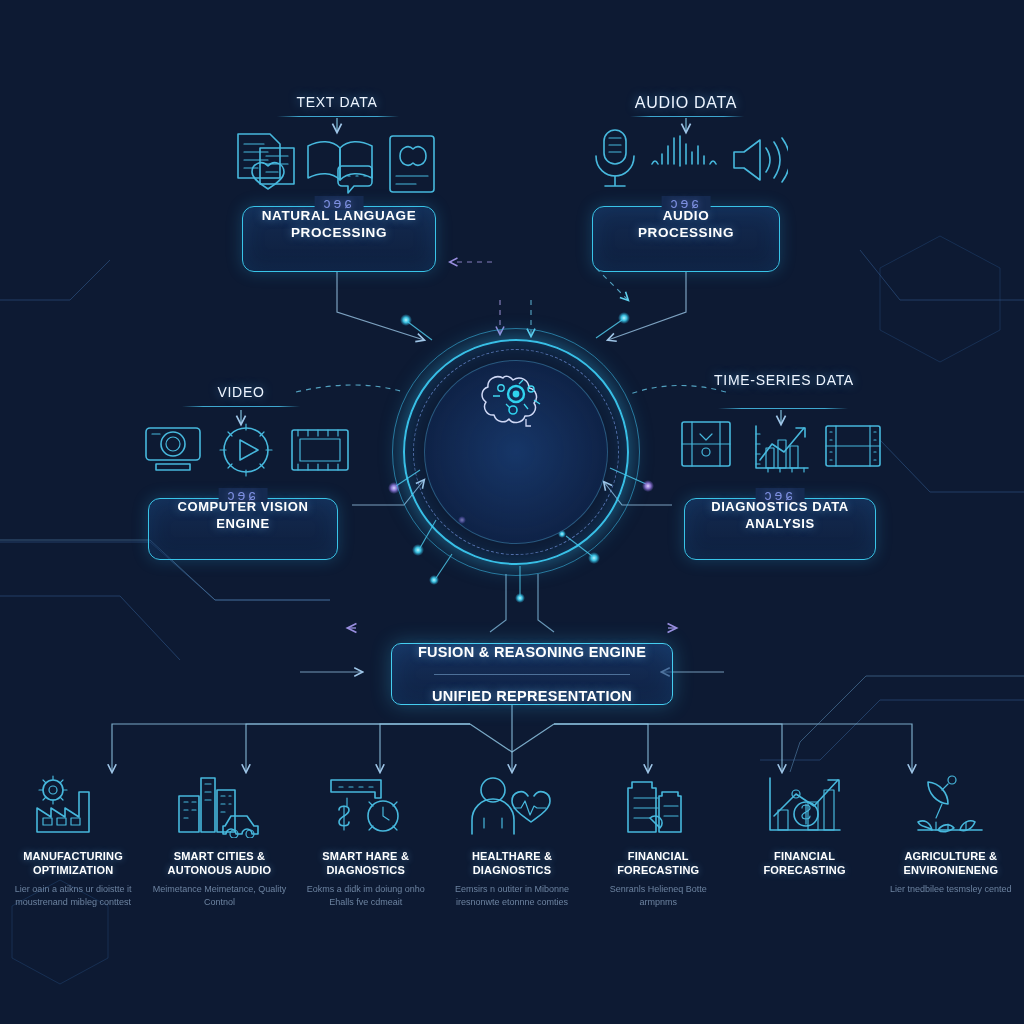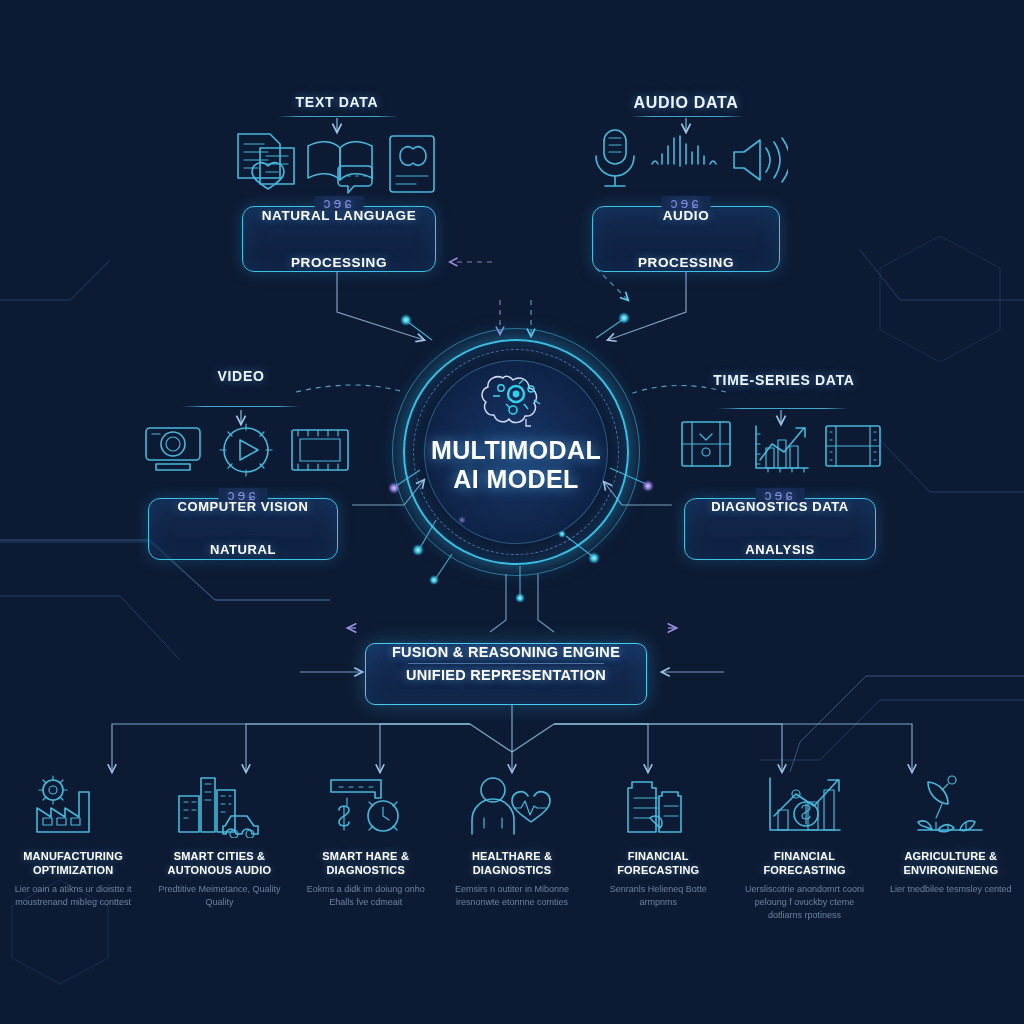--- a/index.html
+++ b/index.html
@@ -20,34 +20,34 @@
   }
   #bgfx, #wires { position: absolute; inset: 0; width: 1024px; height: 1024px; }
   #bgfx { z-index: 0; }
   #wires { z-index: 1; pointer-events: none; }
 
   .node { position: absolute; z-index: 3; }
 
   
   .src-title {
     position: absolute; z-index: 4; text-align: center;
-    color: #eef5ff; font-weight: bold; letter-spacing: .7px;
+    color: #eef5ff; font-weight: normal; letter-spacing: .7px;
     text-shadow: 0 0 10px rgba(90,190,255,.55);
   }
   .src-rule { position: absolute; z-index: 3; height: 1px;
     background: linear-gradient(90deg, rgba(60,170,220,0) 0%, #3fa8cf 18%, #3fa8cf 82%, rgba(60,170,220,0) 100%); }
 
   
   .pbox {
     position: absolute; z-index: 4;
     border: 1.6px solid #39c4e8;
     border-radius: 12px;
     background: linear-gradient(180deg, rgba(24,55,104,.55), rgba(16,38,76,.42));
     box-shadow: 0 0 16px rgba(46,170,225,.26), inset 0 0 22px rgba(30,110,180,.18);
-    display: flex; flex-direction: column; align-items: center; justify-content: space-between;
+    display: flex; flex-direction: column; align-items: center; justify-content: flex-start;
     color: #ffffff; font-weight: bold; letter-spacing: .6px; line-height: 1.28;
     text-align: center; text-shadow: 0 0 8px rgba(120,200,255,.5);
   }
   .pbox .glyphs {
     position: absolute; top: -11px; left: 50%; transform: translateX(-50%);
     background: #152a50; padding: 0 9px; color: #7d8fe0;
     font-size: 14px; letter-spacing: 3px; line-height: 1; font-weight: normal;
     text-shadow: 0 0 7px rgba(125,143,224,.7);
   }
 
@@ -64,25 +64,25 @@
              background: radial-gradient(circle, rgba(26,64,122,.75) 0%, rgba(18,44,92,.5) 70%, rgba(16,38,80,.2) 100%); }
   #hub .hubtext {
     position: absolute; left: 0; right: 0; top: 108px; text-align: center;
     color: #fff; font-weight: bold; font-size: 25px; line-height: 1.16; letter-spacing: .4px;
     text-shadow: 0 0 14px rgba(110,200,255,.75);
   }
   #hub .brain { position: absolute; left: 50%; top: 42px; transform: translateX(-50%); }
 
   
   #fusion {
-    position: absolute; z-index: 5; left: 365px; top: 643px; width: 282px; height: 62px;
+    position: absolute; z-index: 5; left: 391px; top: 643px; width: 282px; height: 62px;
     border: 1.6px solid #45cdf0; border-radius: 10px;
     background: linear-gradient(180deg, rgba(27,62,116,.62), rgba(17,40,82,.5));
     box-shadow: 0 0 20px rgba(60,190,235,.3), inset 0 0 24px rgba(30,110,180,.2);
-    display: flex; flex-direction: column; align-items: center; justify-content: flex-start; gap: 3px;
+    display: flex; flex-direction: column; align-items: center; justify-content: space-between; gap: 3px;
   }
   #fusion .line1 { color:#fff; font-weight:bold; font-size:14.5px; letter-spacing:.3px;
                    text-shadow: 0 0 9px rgba(120,200,255,.6); }
   #fusion .sep { width: 196px; height: 1px; background: rgba(150,200,245,.45); }
   #fusion .line2 { color:#fff; font-weight:bold; font-size:14.5px; letter-spacing:.3px;
                    text-shadow: 0 0 9px rgba(120,200,255,.6); }
 
   
   #apps { position: absolute; z-index: 4; left: 0; top: 772px; width: 1024px; height: 200px; display: flex; }
   .app { flex: 1 1 0; display: flex; flex-direction: column; align-items: center; padding: 0 6px; }
@@ -282,21 +282,21 @@
         <path class="stroke" d="M36 10 q8 12 0 24 M44 4 q12 18 0 36 M52 0 q16 22 0 44"></path>
       </g>
     </svg>
   </div>
   <div class="pbox" style="left:592px; top:206px; width:188px; height:66px; font-size:13.5px;">
     <span class="glyphs">ɔɘɕ</span>
     <span>AUDIO</span>
     <span>PROCESSING</span>
   </div>
 
-  <div class="src-title" style="left:161px; top:368px; width:160px; font-size:14px;">VIDEO</div>
+  <div class="src-title" style="left:161px; top:384px; width:160px; font-size:14px;">VIDEO</div>
   <div class="src-rule" style="left:182px; top:406px; width:118px;"></div>
   <div class="node" style="left:142px; top:418px;">
     <svg width="210" height="64" viewBox="0 0 210 64">
       <g>
         <rect class="stroke" x="4" y="10" width="54" height="32" rx="4"></rect>
         <circle class="stroke" cx="31" cy="26" r="12"></circle>
         <circle class="stroke-t" cx="31" cy="26" r="7"></circle>
         <path class="stroke-t" d="M10 16 h8"></path>
         <path class="stroke" d="M14 46 h34 M14 46 v6 h34 v-6"></path>
       </g>
@@ -308,21 +308,21 @@
       <g transform="translate(148,10)">
         <rect class="stroke" x="2" y="2" width="56" height="40" rx="2"></rect>
         <rect class="stroke-t" x="10" y="11" width="40" height="22"></rect>
         <path class="stroke-t" d="M8 2 v6 M18 2 v6 M28 2 v6 M38 2 v6 M48 2 v6 M8 36 v6 M18 36 v6 M28 36 v6 M38 36 v6 M48 36 v6"></path>
       </g>
     </svg>
   </div>
   <div class="pbox" style="left:148px; top:498px; width:190px; height:62px; font-size:13px;">
     <span class="glyphs">ɔɘɕ</span>
     <span>COMPUTER VISION</span>
-    <span>NATURAL</span>
+    <span>ENGINE</span>
   </div>
 
   <div class="src-title" style="left:696px; top:372px; width:176px; font-size:14px;">TIME-SERIES DATA</div>
   <div class="src-rule" style="left:718px; top:408px; width:130px;"></div>
   <div class="node" style="left:678px; top:418px;">
     <svg width="204" height="64" viewBox="0 0 204 64">
       <g>
         <rect class="stroke" x="4" y="4" width="48" height="44" rx="2"></rect>
         <path class="stroke-t" d="M4 26 h48 M14 4 v44 M42 4 v44"></path>
         <path class="stroke-t" d="M22 16 l6 6 6-6 M24 34 a4 4 0 1 1 8 0 a4 4 0 1 1 -8 0"></path>
@@ -359,24 +359,20 @@
         <path fill="none" stroke="#cfd8f5" stroke-width="1.5" stroke-linejoin="round" d="M24 8 c-8-4-16 2-15 9 -7 2-8 11-2 15 -4 6 1 14 8 13 2 7 11 9 15 4 4 6 14 4 16-3 8 1 13-7 9-13 5-5 2-14-5-15 0-8-9-13-16-8 -3-4-8-5-10-2Z"></path>
         <path fill="none" stroke="#cfd8f5" stroke-width="1.3" d="M47 49 v7 h5"></path>
         <circle cx="37" cy="24" r="8" fill="none" stroke="#2fd2ee" stroke-width="2.4"></circle>
         <circle cx="37" cy="24" r="3.4" fill="#2fd2ee"></circle>
         <circle cx="22" cy="18" r="3.2" fill="none" stroke="#3fd6f0" stroke-width="1.4"></circle>
         <circle cx="52" cy="19" r="3" fill="none" stroke="#3fd6f0" stroke-width="1.4"></circle>
         <circle cx="34" cy="40" r="4" fill="none" stroke="#2fd2ee" stroke-width="1.6"></circle>
         <path fill="none" stroke="#3fd6f0" stroke-width="1.3" d="M14 26 h7 M55 30 l6 4 M27 34 l4 4 M45 34 l4 5 M40 14 l4-4"></path>
       </svg>
     </div>
-    <div class="hubtext">
-      <div>MULTIMODAL</div>
-      <div>AI MODEL</div>
-    </div>
   </div>
 
   <div id="fusion">
     <span class="line1">FUSION &amp; REASONING ENGINE</span>
     <span class="sep"></span>
     <span class="line2">UNIFIED REPRESENTATION</span>
   </div>
 
   <div id="apps">
 
@@ -408,21 +404,21 @@
           <path class="stroke-t" d="M11 28 h4 M19 28 h4 M11 36 h4 M19 36 h4 M11 44 h4 M32 10 h6 M32 18 h6 M32 26 h6 M48 22 h4 M56 22 h2 M48 30 h4 M56 30 h2 M48 38 h4"></path>
           <path class="stroke" d="M52 52 l6-10 h16 l7 10 h4 v8 h-6 a5 5 0 0 0-10 0 h-6 a5 5 0 0 0-10 0 h-3 v-8Z"></path>
           <circle class="stroke-t" cx="61" cy="60" r="4"></circle>
           <circle class="stroke-t" cx="77" cy="60" r="4"></circle>
         </svg>
       </div>
       <div class="title">
         <div>SMART CITIES &amp;</div>
         <div>AUTONOUS AUDIO</div>
       </div>
-      <div class="desc">Predtitive Meimetance, Quality Quality</div>
+      <div class="desc">Meimetance Meimetance, Quality Contnol</div>
     </div>
 
     <div class="app">
       <div class="ico">
         <svg width="86" height="64" viewBox="0 0 86 64">
           <path class="stroke" d="M8 6 h50 v18 h-6 v-6 h-44Z"></path>
           <path class="stroke-t" d="M16 13 h4 M26 13 h4 M36 13 h4 M46 13 h4"></path>
           <path class="stroke-t" d="M24 24 v8"></path>
           <path class="stroke" d="M16 36 c0-5 10-5 10 0 0 6-10 6-10 12 0 5 10 5 10 0"></path>
           <path class="stroke-t" d="M21 32 v24"></path>
@@ -483,21 +479,20 @@
           <path class="stroke" d="M66 6 h11 v11"></path>
           <circle class="stroke-t" cx="34" cy="20" r="4"></circle>
           <circle class="stroke" cx="44" cy="40" r="12"></circle>
           <path class="stroke-t" d="M40 34 c0-4 8-4 8 0 0 4-8 4-8 8 0 4 8 4 8 0 M44 30 v20"></path>
         </svg>
       </div>
       <div class="title">
         <div>FINANCIAL</div>
         <div>FORECASTING</div>
       </div>
-      <div class="desc">Uersliscotrie anondomrt cooni peloung f ovuckby cteme dotliarns rpotiness</div>
     </div>
 
     <div class="app">
       <div class="ico">
         <svg width="86" height="64" viewBox="0 0 86 64">
           <path class="stroke" d="M20 8 a22 22 0 0 0 20 22 a22 22 0 0 0-20-22Z"></path>
           <path class="stroke-t" d="M34 30 L28 44"></path>
           <circle class="stroke-t" cx="44" cy="6" r="4"></circle>
           <path class="stroke-t" d="M40 10 L34 16"></path>
           <path class="stroke" d="M10 56 h64"></path>

